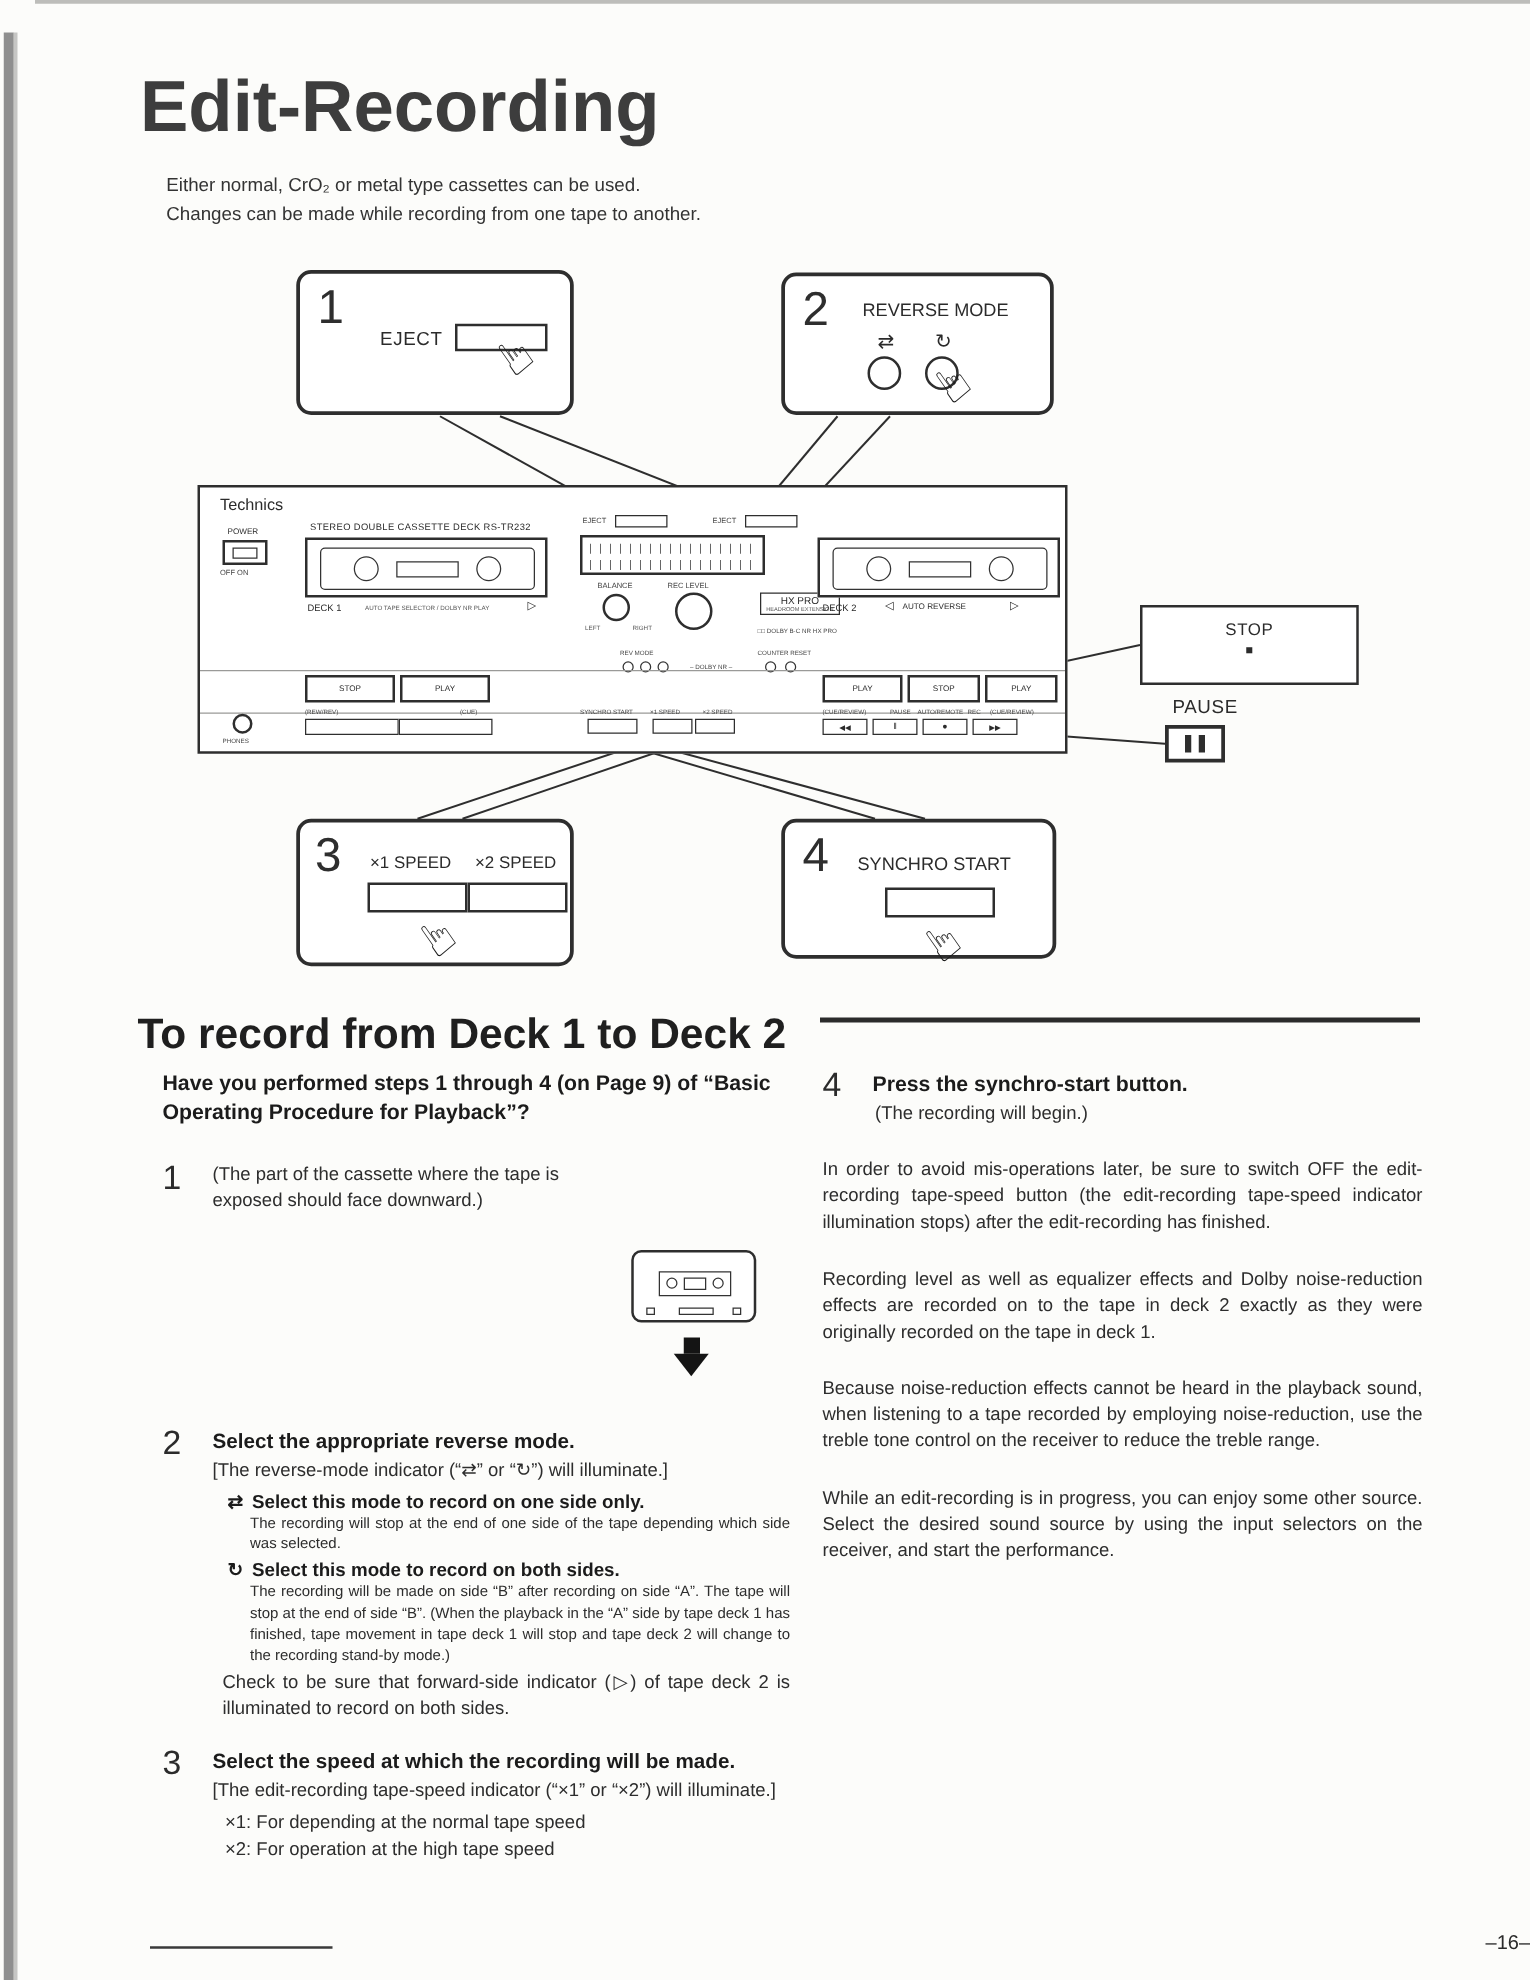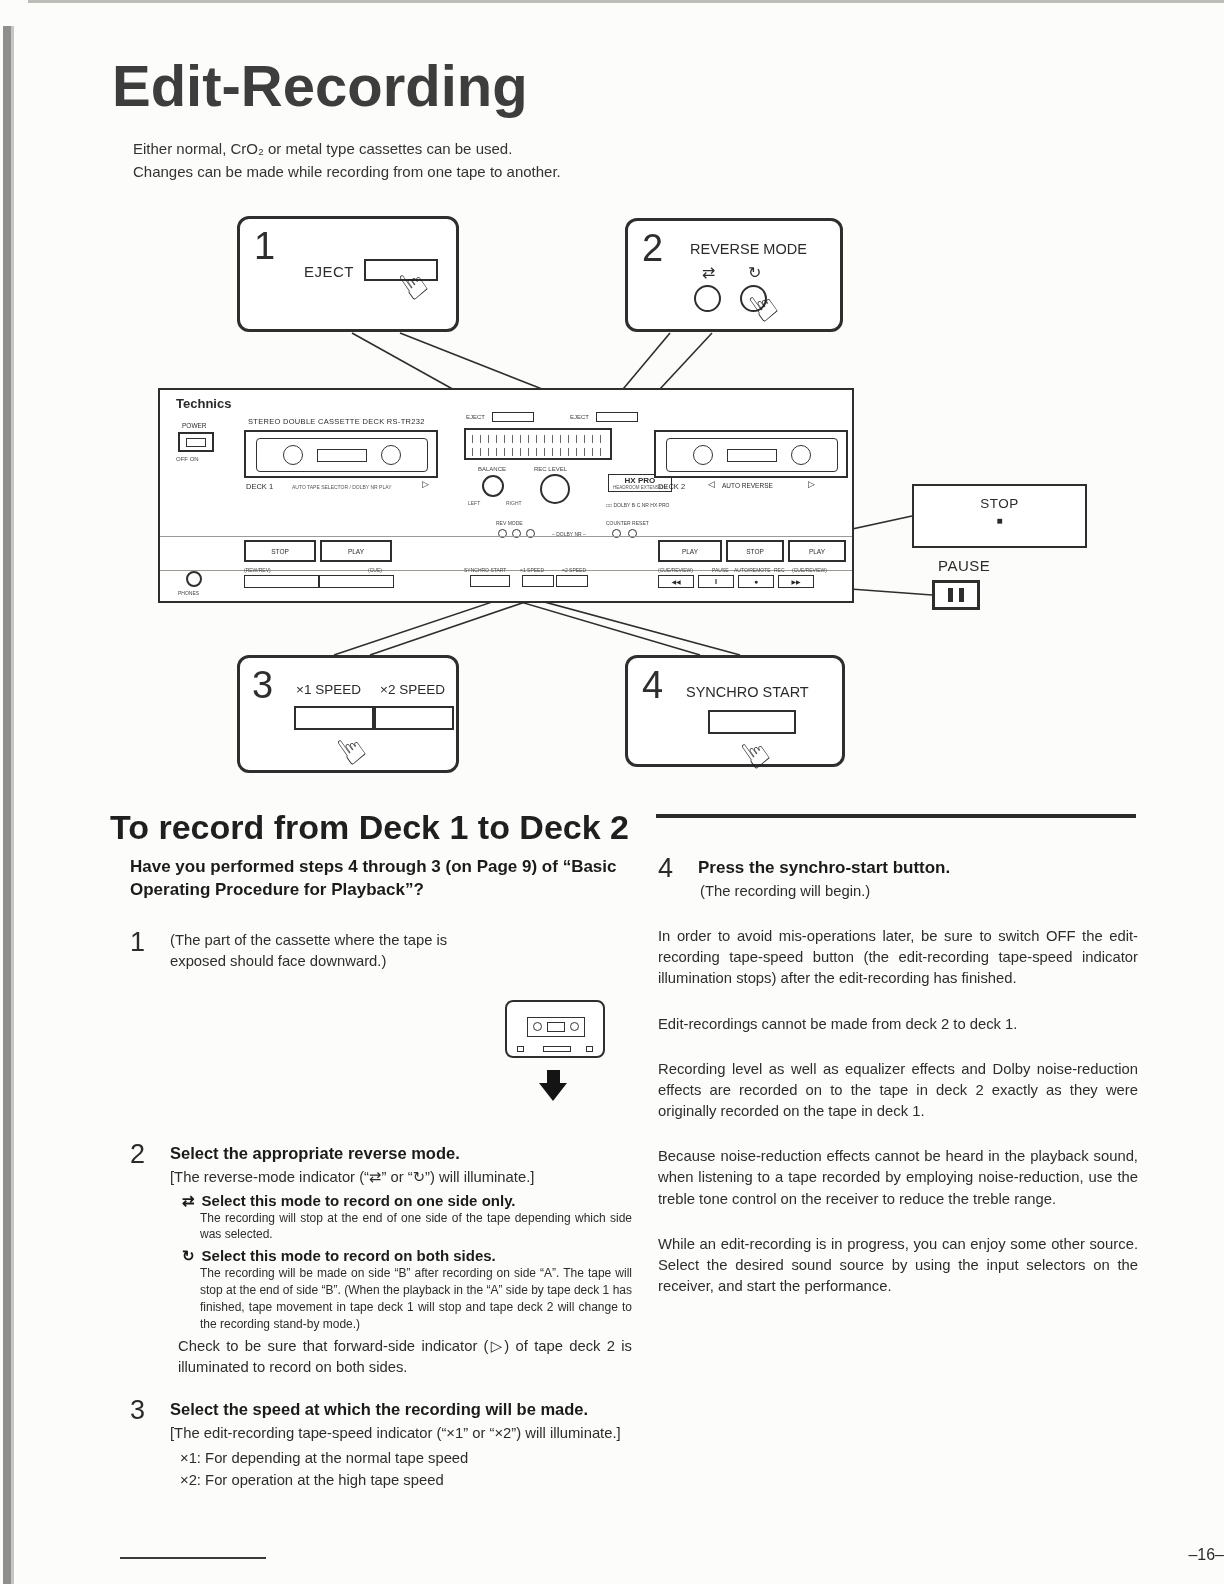--- a/index.html
+++ b/index.html
@@ -1,20 +1,20 @@
 <!DOCTYPE html>
 <html><head>
 <meta charset="utf-8">
 <style>
   *{margin:0;padding:0;box-sizing:border-box}
   html,body{background:#e9e9e6}
   .page{position:relative;width:1224px;height:1584px;margin:0 auto;background:#fcfcfa;
         font-family:"Liberation Sans",sans-serif;color:#2b2b2b;overflow:hidden}
   .abs{position:absolute}
-  .b{font-weight:bold}
+  .b{font-weight:normal}
   
   .edge-l1{position:absolute;left:3px;top:26px;bottom:0;width:8px;background:#8f8f8f}
   .edge-l2{position:absolute;left:11px;top:26px;bottom:0;width:3px;background:#c6c6c4}
   .edge-t{position:absolute;left:28px;top:0;right:0;height:3px;background:#bdbdba}
   
   .title{position:absolute;left:112px;top:52px;font-size:58px;font-weight:bold;color:#3d3d3d;letter-spacing:0px}
   .intro{position:absolute;left:133px;top:137px;font-size:15px;color:#333;line-height:1.55}
   
   .callout{position:absolute;background:#fff;border:3px solid #2e2e2e;border-radius:12px}
   .co-num{position:absolute;font-size:38px;color:#2e2e2e}
@@ -261,21 +261,21 @@
     <div class="btn abs" style="left:80px;top:52px;width:88px;height:24px"></div>
     <span class="hand" style="left:110px;top:76px">☞</span>
   </div>
 
   <div class="section-head">
     <span class="txt">To record from Deck 1 to Deck 2</span>
     <span class="rule"></span>
   </div>
 
   <div class="col-left">
-    <div class="question">Have you performed steps 4 through 3 (on Page 9) of “Basic Operating Procedure for Playback”?</div>
+    <div class="question">Have you performed steps 1 through 4 (on Page 9) of “Basic Operating Procedure for Playback”?</div>
 
     <div class="step" style="margin-top:28px;min-height:212px">
       <span class="step-num">1</span>
       <div class="body-txt" style="margin-top:7px;width:322px">(The part of the cassette where the tape is exposed should face downward.)</div>
     </div>
 
     <div class="step">
       <span class="step-num">2</span>
       <div class="step-head">Select the appropriate reverse mode.</div>
       <div class="bracket">[The reverse-mode indicator (“⇄” or “↻”) will illuminate.]</div>
@@ -312,21 +312,20 @@
   <div class="arrow-stem"></div>
   <div class="arrow-head"></div>
 
   <div class="col-right">
     <div class="step">
       <span class="step-num">4</span>
       <div class="step-head" style="font-size:17px">Press the synchro-start button.</div>
       <div class="body-txt" style="margin-top:2px;margin-left:2px">(The recording will begin.)</div>
     </div>
     <p class="para">In order to avoid mis-operations later, be sure to switch OFF the edit-recording tape-speed button (the edit-recording tape-speed indicator illumination stops) after the edit-recording has finished.</p>
-    <p class="para">Edit-recordings cannot be made from deck 2 to deck 1.</p>
     <p class="para">Recording level as well as equalizer effects and Dolby noise-reduction effects are recorded on to the tape in deck 2 exactly as they were originally recorded on the tape in deck 1.</p>
     <p class="para">Because noise-reduction effects cannot be heard in the playback sound, when listening to a tape recorded by employing noise-reduction, use the treble tone control on the receiver to reduce the treble range.</p>
     <p class="para">While an edit-recording is in progress, you can enjoy some other source. Select the desired sound source by using the input selectors on the receiver, and start the performance.</p>
   </div>
 
   <div class="foot-rule"></div>
   <div class="footer">–16–</div>
 
 </div>
 

